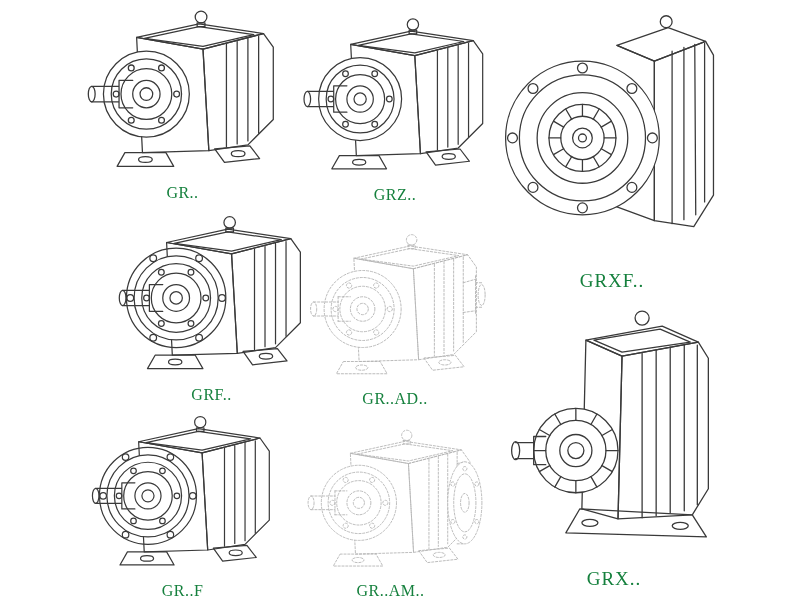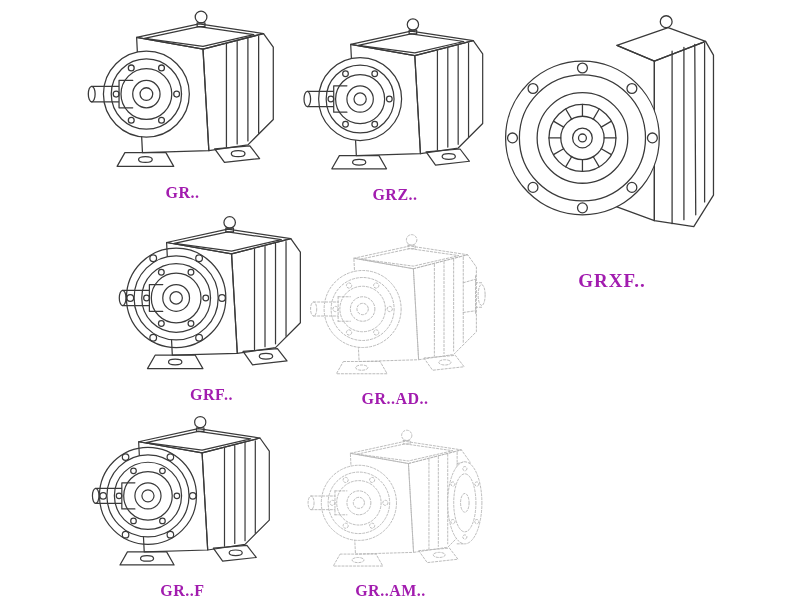--- a/index.html
+++ b/index.html
@@ -14,23 +14,23 @@
     stroke-linejoin:round;
     stroke-linecap:round;
   }
   svg.drawing.ghost{
     stroke:var(--color-ghost,#b5b5b5);
     stroke-width:1.05;
     stroke-dasharray:2.5 2;
   }
   .caption{
     margin-top:4px;
-    font-weight:700;
+    font-weight:400;
     font-size:16px;
-    color:#a21caf;
+    color:#15803d;
     letter-spacing:.5px;
     white-space:nowrap;
     text-align:right;
   }
   .caption.lg{font-size:19px;letter-spacing:1px;}
 </style>
 </head>
 <body>
 
 <svg width="0" height="0" style="position:absolute" aria-hidden="true">
@@ -188,14 +188,20 @@
     <figcaption class="caption">GR..F</figcaption>
   </figure>
 
   <figure class="cell" style="left:288px;top:410px;width:205px;height:196px">
     <svg class="drawing ghost" style="height:168px" viewBox="0 0 240 180" preserveAspectRatio="xMidYMax meet">
         <use href="#sym-gearbox-am"></use>
       </svg>
     <figcaption class="caption">GR..AM..</figcaption>
   </figure>
 
+  <figure class="cell" style="left:490px;top:298px;width:248px;height:300px">
+    <svg class="drawing" style="height:266px" viewBox="0 0 240 265" preserveAspectRatio="xMidYMax meet">
+        <use href="#sym-gearbox-grx"></use>
+      </svg>
+    <figcaption class="caption lg">GRX..</figcaption>
+  </figure>
 
 </div>
 
 </body></html>

